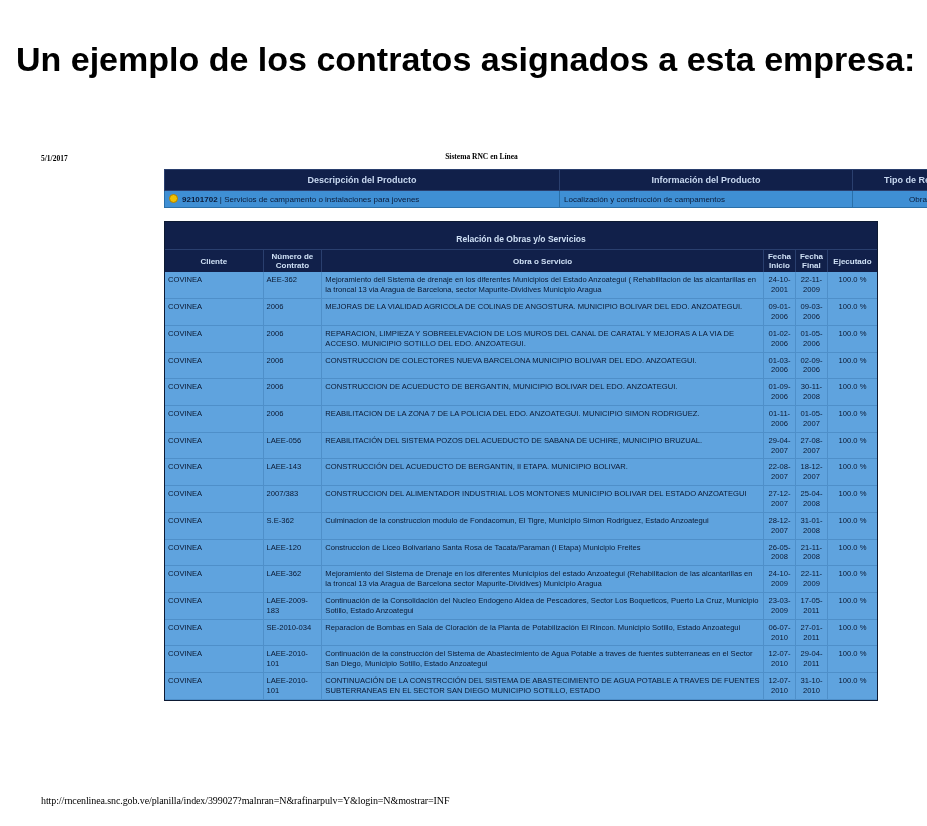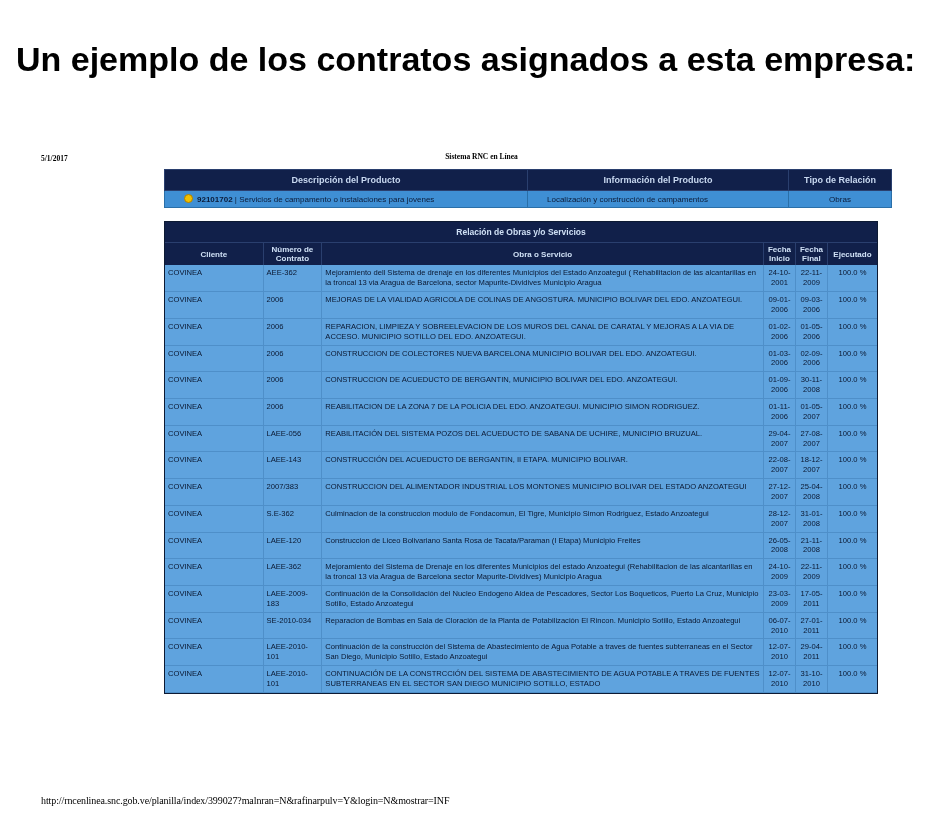--- a/index.html
+++ b/index.html
@@ -73,28 +73,28 @@
     width: 712px;
     border-collapse: collapse;
     table-layout: fixed;
   }
   .prod-table th {
     background: #11204a;
     color: #c8d8f0;
     font-size: 9px;
     font-weight: bold;
     text-align: center;
-    padding: 5px 2px;
+    padding: 5px 18px;
     border: 1px solid #2a3f6e;
   }
   .prod-table td {
     background: #3f8fd4;
     color: #0b1b38;
     font-size: 8px;
-    padding: 3px 19px;
+    padding: 3px 4px;
     border: 1px solid #2a6fa8;
     vertical-align: middle;
   }
   .prod-table td.center {
     text-align: center;
     margin-left: 43px;
   }
   .bullet-dot {
     display: inline-block;
     width: 7px;
@@ -113,21 +113,21 @@
     width: 712px;
     border: 1px solid #0d1a33;
     background: #4f97d8;
   }
   .obras-caption {
     background: #11204a;
     color: #cfe0f5;
     font-size: 8.5px;
     font-weight: bold;
     text-align: center;
-    padding: 5px 0 5px 0;
+    padding: 12px 0 5px 0;
     border-bottom: 1px solid #2a3f6e;
   }
   table.obras {
     width: 100%;
     border-collapse: collapse;
     table-layout: fixed;
   }
   table.obras th {
     background: #11204a;
     color: #cfe0f5;

